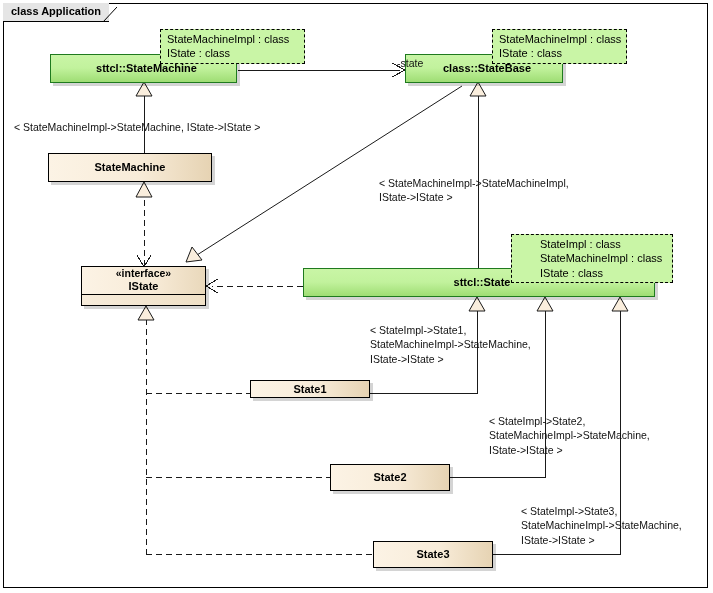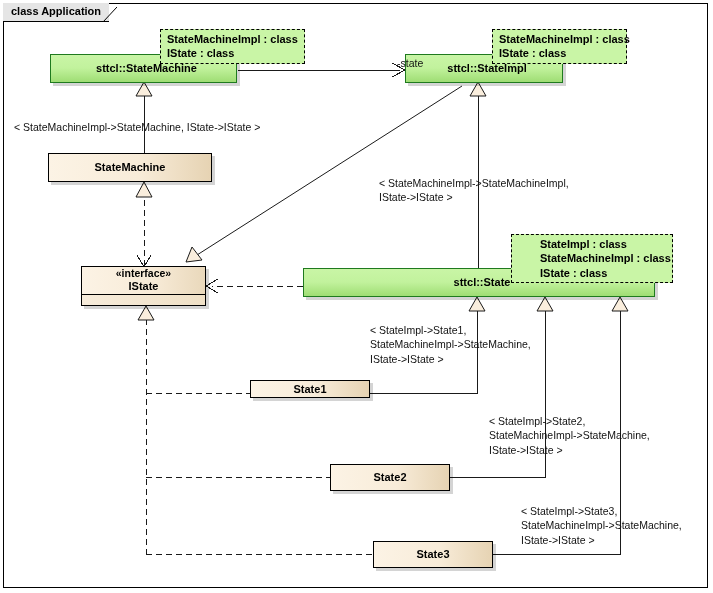--- a/index.html
+++ b/index.html
@@ -144,21 +144,21 @@
     background: linear-gradient(to right, #f7ecdb 0%, #efe0c6 100%);
   }
 
   
   .tmpl {
     position: absolute;
     box-sizing: border-box;
     border: 1px dashed #000000;
     background: #c9f5a6;
     font-size: 11px;
-    font-weight: bold;
+    font-weight: normal;
     color: #000;
     padding: 2px 5px 2px 6px;
     line-height: 1.30;
     text-align: left;
     z-index: 5;
   }
   .tmpl div { white-space: nowrap; }
 
   
   .lbl {
@@ -234,21 +234,21 @@
     <div>StateImpl : class</div>
     <div>StateMachineImpl : class</div>
     <div>IState : class</div>
   </div>
 
   <div class="node green" style="left:50px; top:54px; width:187px; height:29px;">
     <span class="node-label">sttcl::StateMachine</span>
   </div>
 
   <div class="node green" style="left:405px; top:54px; width:158px; height:29px;">
-    <span class="node-label">sttcl::StateImpl</span>
+    <span class="node-label">class::StateBase</span>
   </div>
 
   <div class="node tan" style="left:48px; top:153px; width:164px; height:29px;">
     <span class="node-label">StateMachine</span>
   </div>
 
   <div class="iface" style="left:81px; top:266px; width:125px; height:40px;">
     <div class="iface-head">
       <span class="iface-stereo">«interface»</span>
       <span class="iface-name">IState</span>

